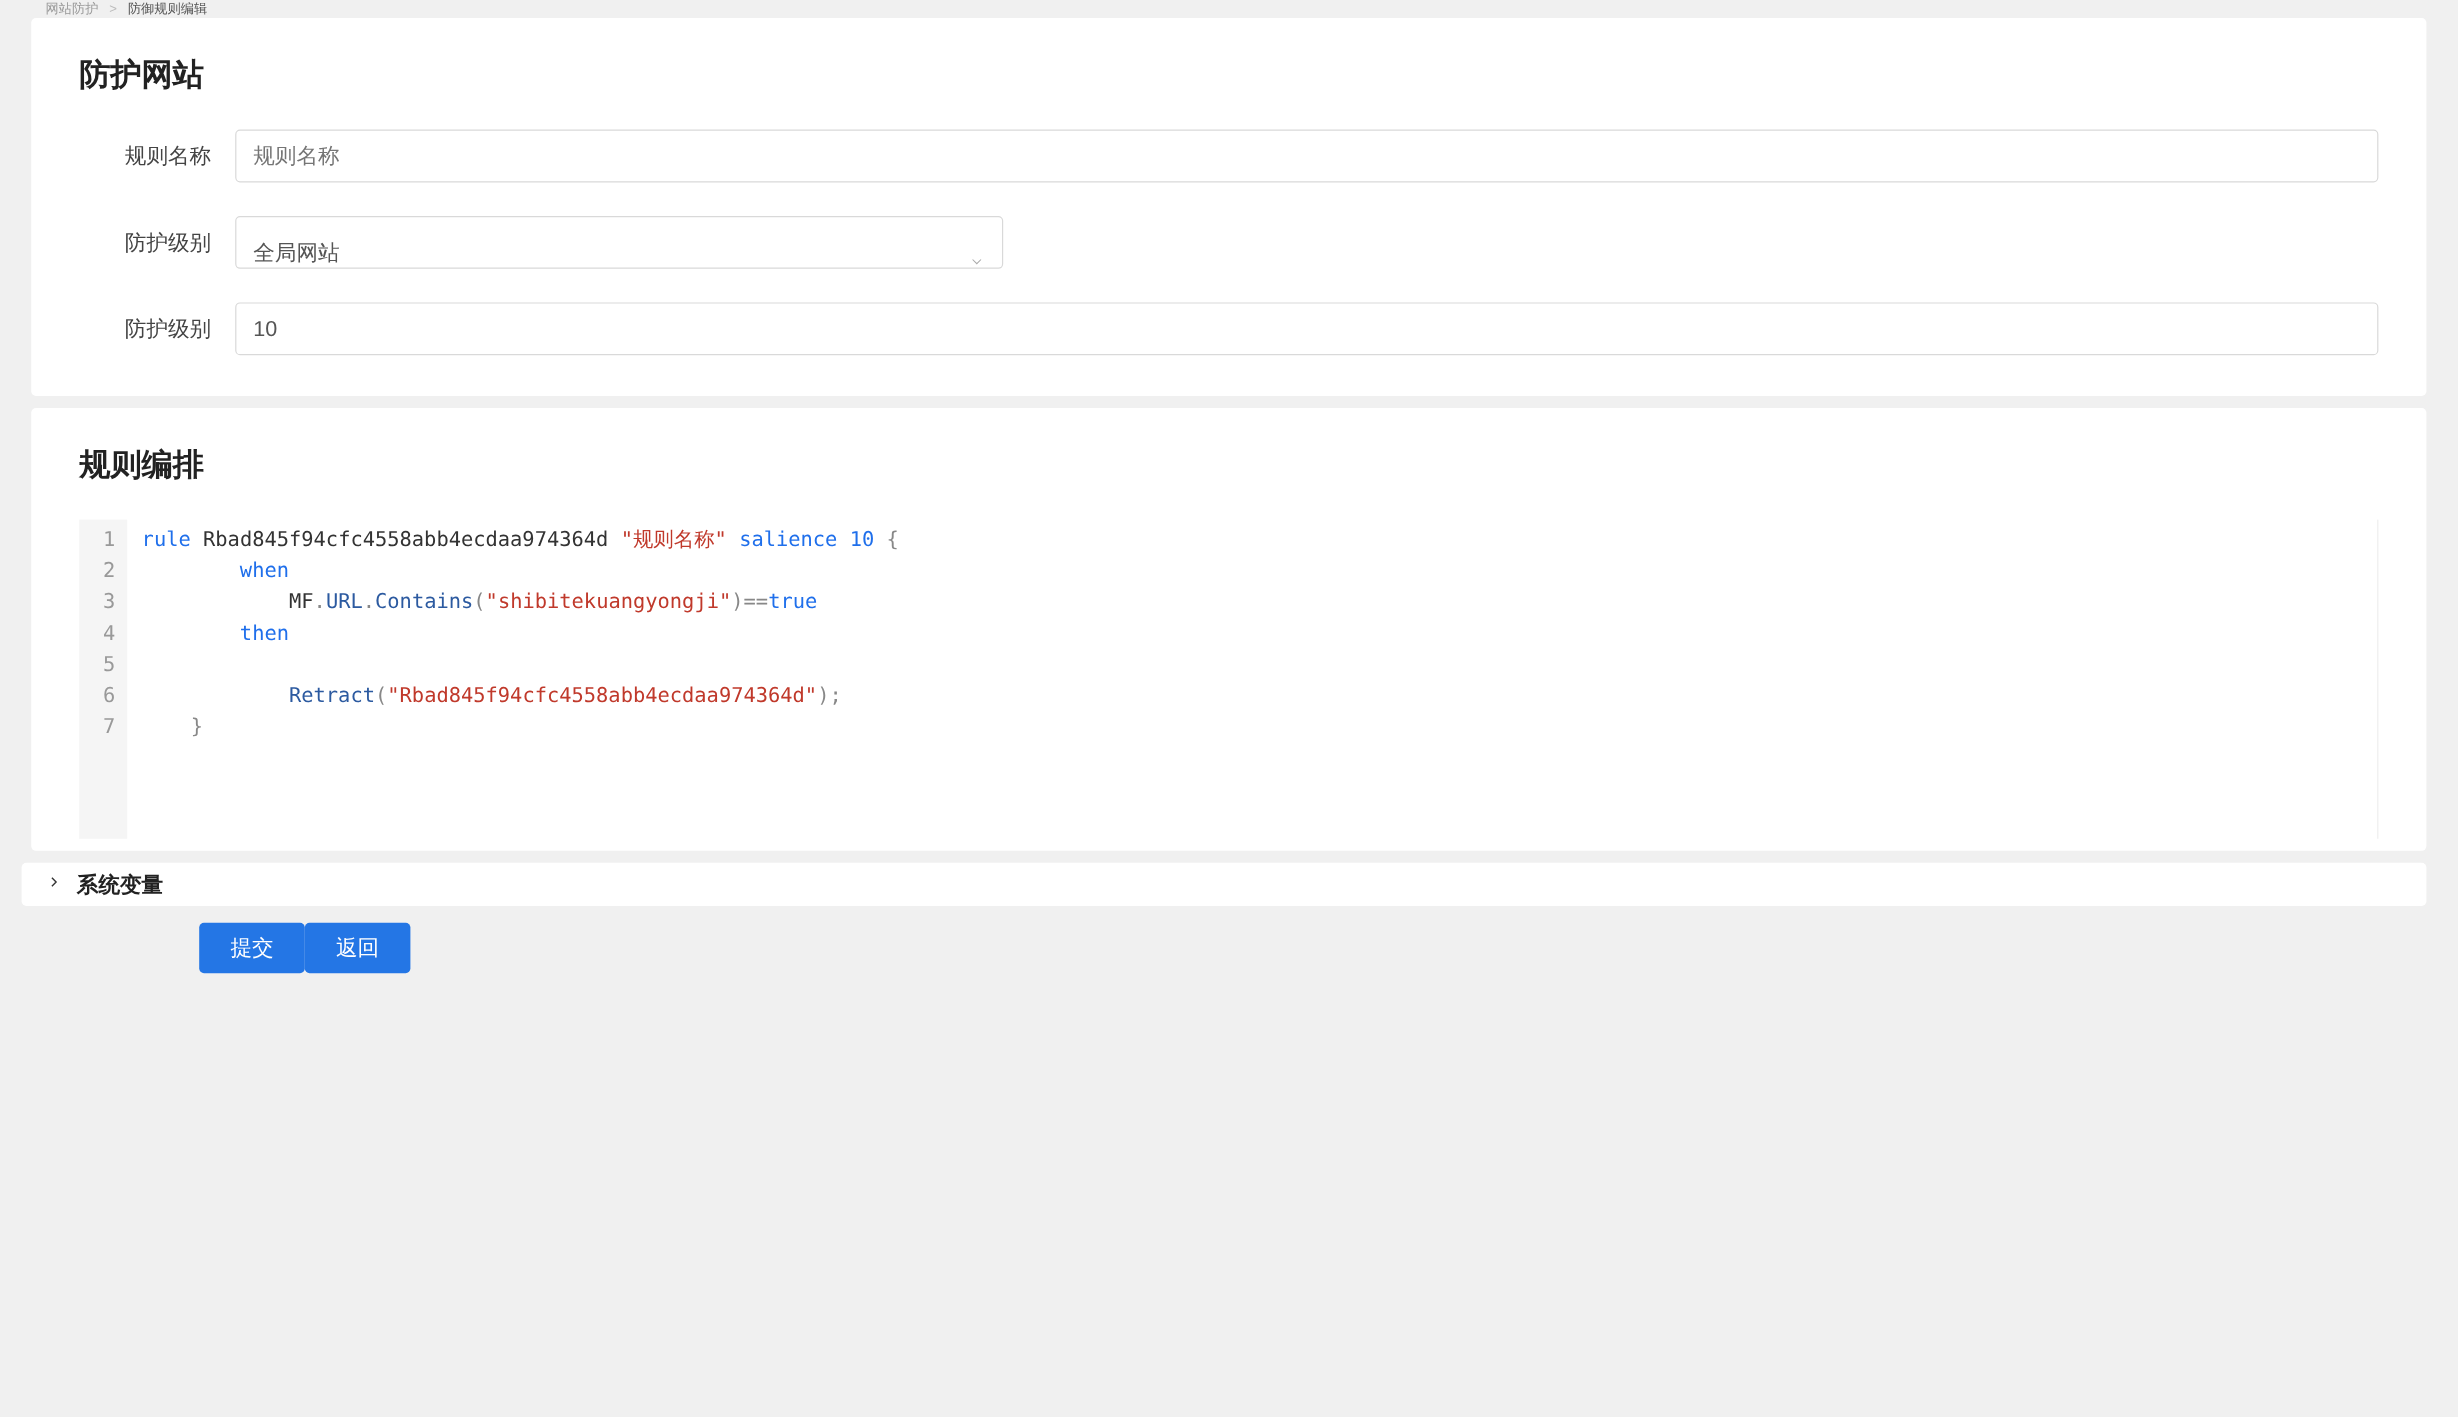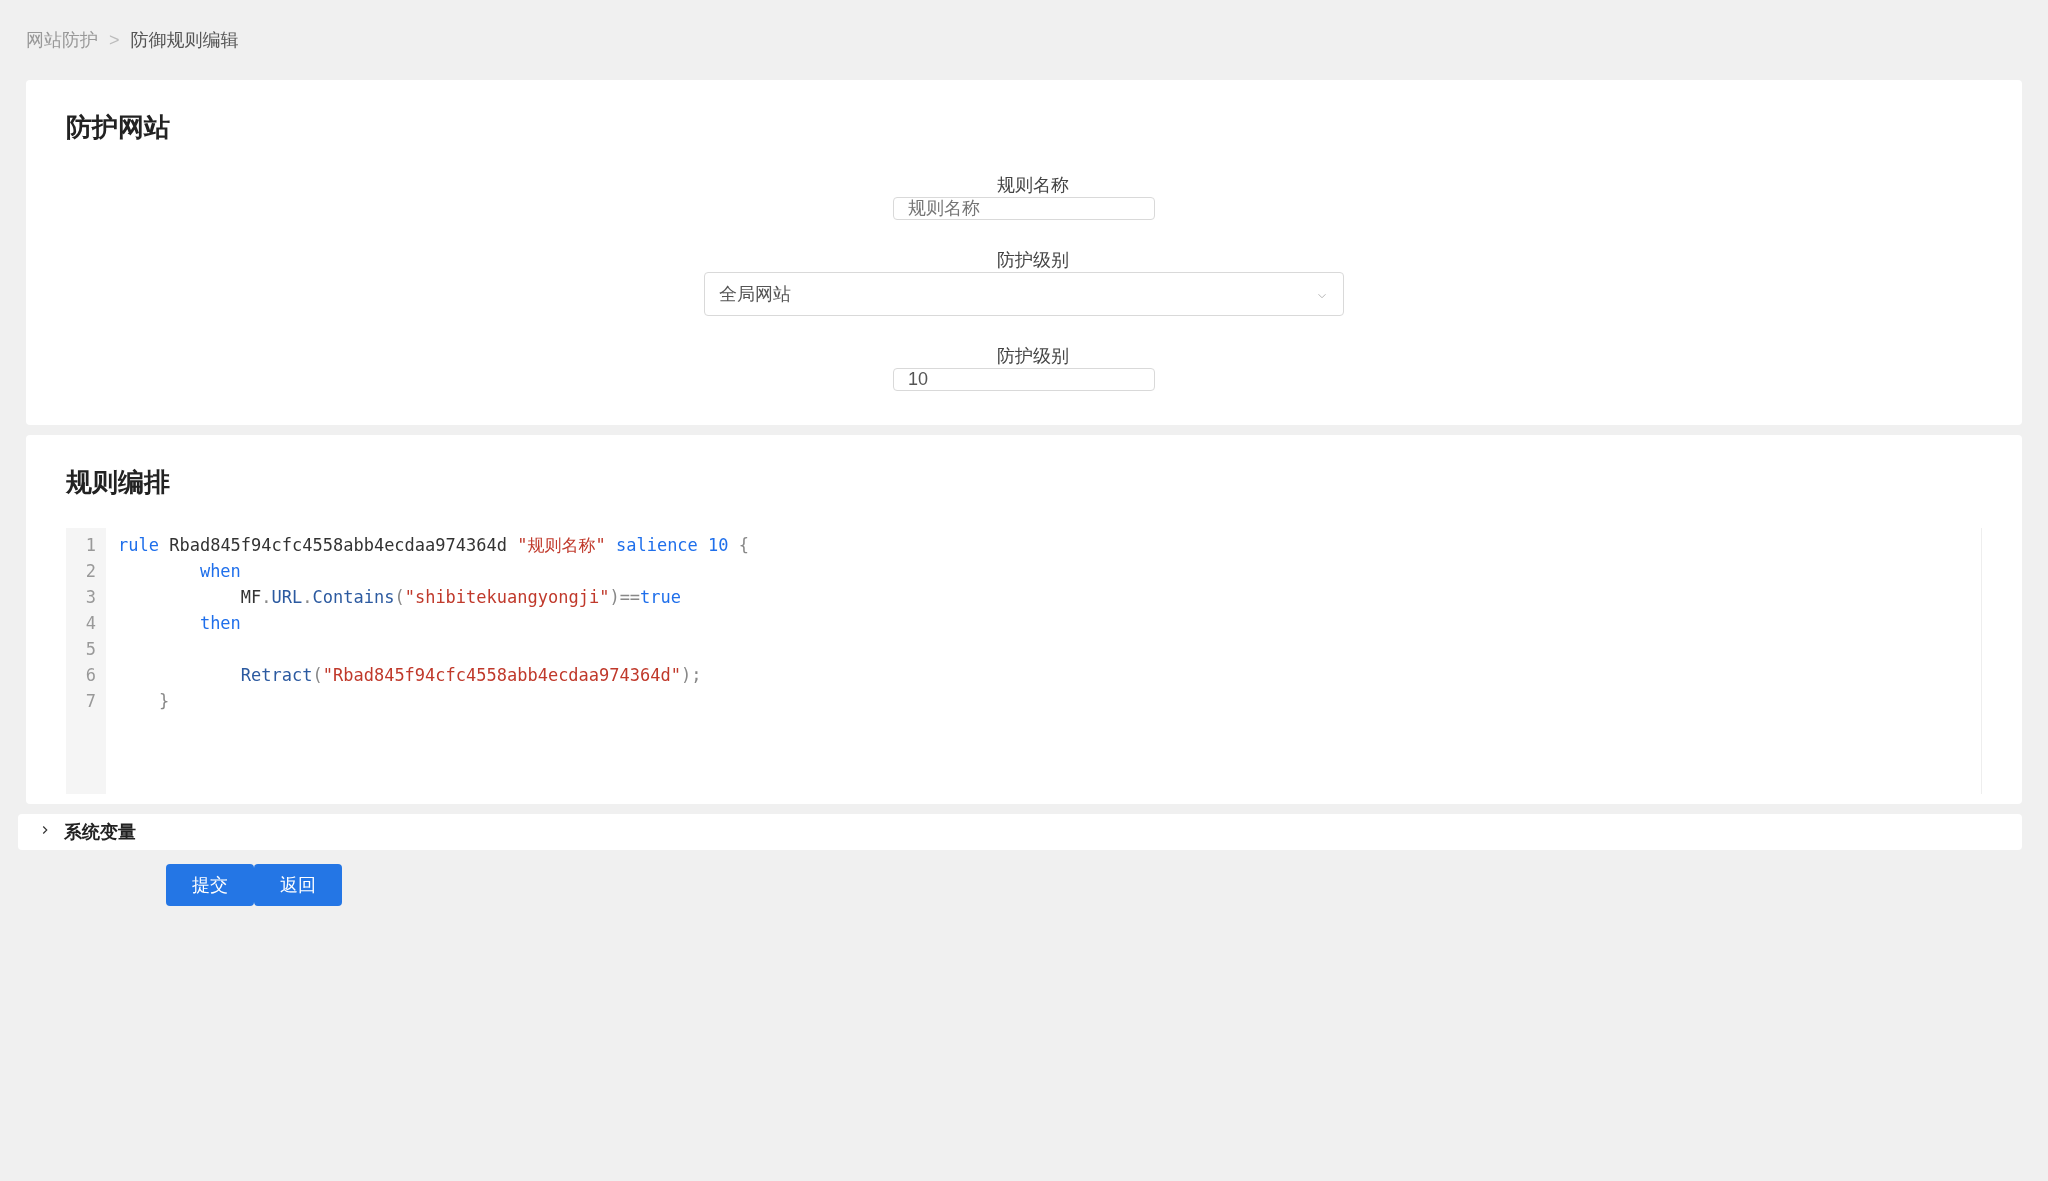--- a/index.html
+++ b/index.html
@@ -7,23 +7,24 @@
       margin: 0;
       padding: 0;
     }
     body {
       font-family: -apple-system, BlinkMacSystemFont, "PingFang SC", "Hiragino Sans GB", "Microsoft YaHei", sans-serif;
       background: #f0f0f0;
       font-size: 16px;
       color: #333;
     }
     .breadcrumb {
-      padding: 28px 26px;
-      font-size: 18px;
+      padding: 0 26px;
+      font-size: 11px;
       color: #999;
+      margin-left: 12px;
     }
     .breadcrumb a {
       color: #999;
       text-decoration: none;
     }
     .breadcrumb .sep {
       margin: 0 6px;
       color: #bbb;
     }
     .breadcrumb .current {
@@ -38,21 +39,20 @@
     .card-title {
       font-size: 26px;
       font-weight: 600;
       color: #222;
       margin-bottom: 28px;
     }
     .form-row {
       display: flex;
       align-items: center;
       margin-bottom: 28px;
-      flex-direction: column;
     }
     .form-row:last-child {
       margin-bottom: 0;
     }
     .form-label {
       width: 130px;
       text-align: right;
       padding-right: 20px;
       font-size: 18px;
       color: #444;
@@ -77,21 +77,21 @@
       width: 100%;
       height: 44px;
       border: 1px solid #d9d9d9;
       border-radius: 4px;
       padding: 0 14px;
       font-size: 18px;
       color: #555;
       background: #fff;
       cursor: pointer;
       display: flex;
-      align-items: center;
+      align-items: flex-end;
       justify-content: space-between;
     }
     .chevron-down {
       width: 14px;
       height: 14px;
       display: inline-block;
     }
     .chevron-down svg {
       width: 100%;
       height: 100%;

